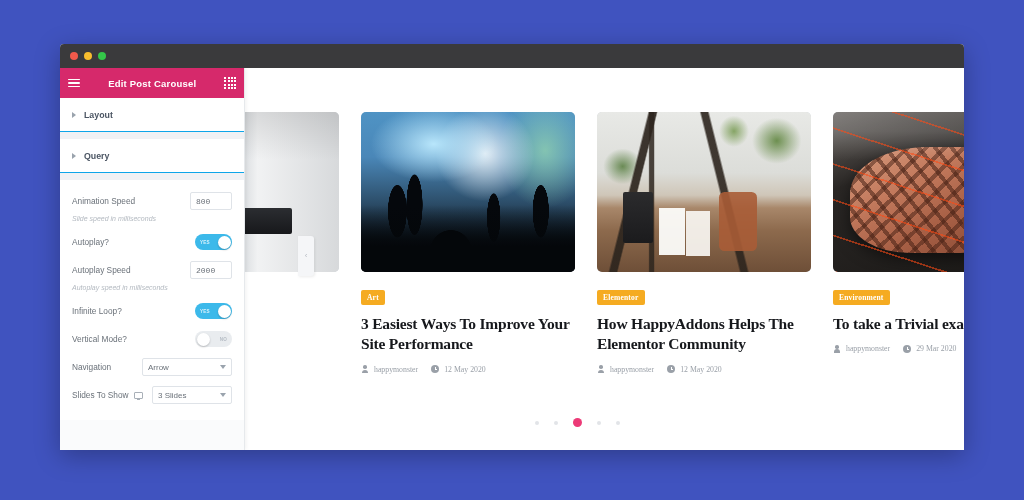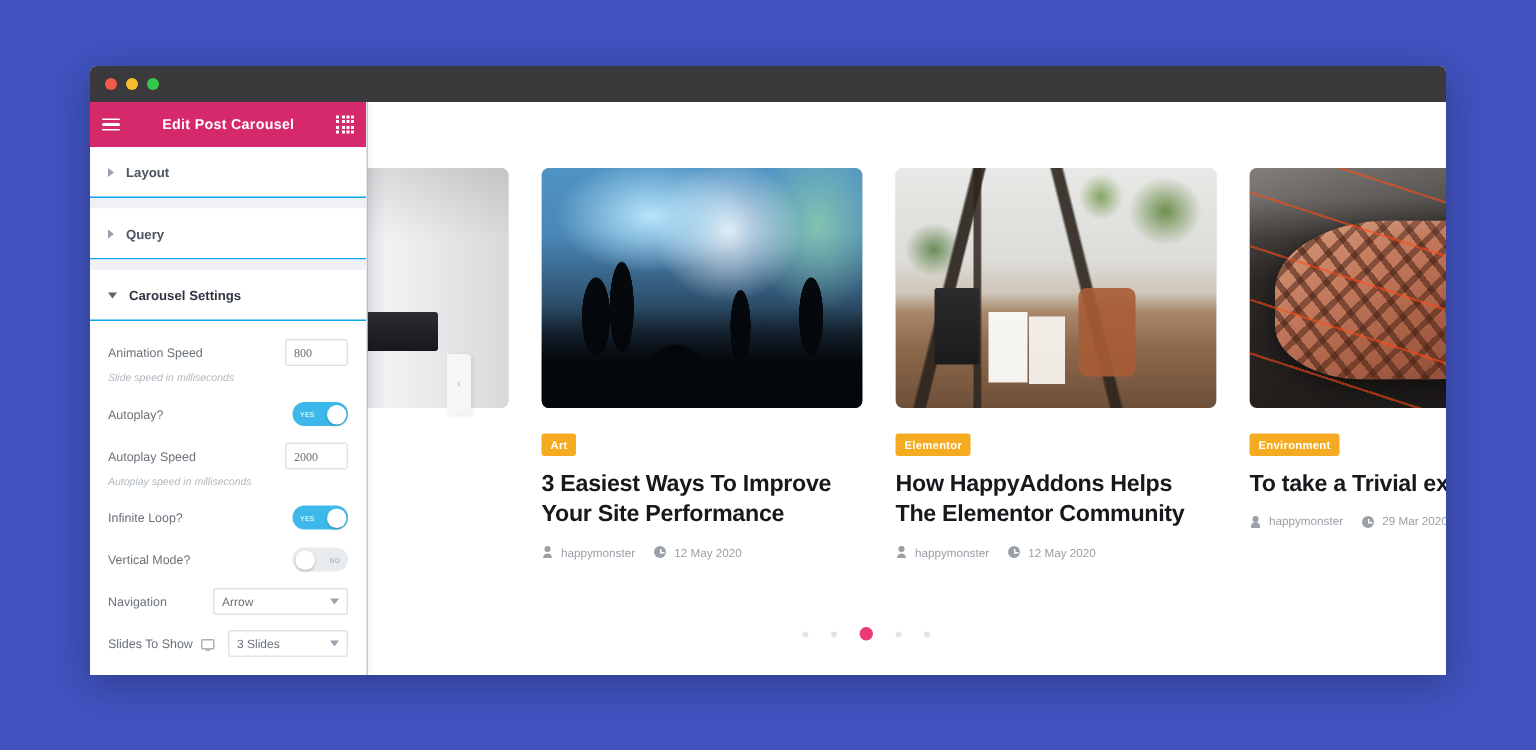--- a/index.html
+++ b/index.html
@@ -136,21 +136,21 @@
 
   .txtinput {
     width: 42px;
     height: 18px;
     border: 1px solid #dfe3e8;
     border-radius: 2px;
     font-size: 8px;
     color: #6a7179;
     padding: 0 5px;
     background: #fff;
-    font-family: Liberation Serif, serif;
+    font-family: Liberation Mono, monospace;
   }
 
   .toggle {
     width: 37px; height: 16px;
     border-radius: 10px;
     position: relative;
     display: flex;
     align-items: center;
     cursor: pointer;
   }
@@ -326,21 +326,21 @@
     box-shadow: 0 6px 16px rgba(0,0,0,.5);
   }
   .im-steak::after {
     content: "";
     position: absolute; inset: 0;
     background:
       repeating-linear-gradient(18deg, rgba(255,74,20,.55) 0 1.6px, rgba(255,74,20,0) 1.6px 34px),
       linear-gradient(180deg, rgba(255,255,255,.16) 0 12%, rgba(255,255,255,0) 30%);
   }
 
-  .meta { padding: 14px 0 0; }
+  .meta { padding: 14px 0 0; font-family: Liberation Serif, serif; }
   .tag {
     display: inline-block;
     background: #f5ab21;
     color: #fff;
     font-size: 7.5px;
     font-weight: bold;
     padding: 3px 6px;
     border-radius: 2px;
     letter-spacing: .2px;
   }
@@ -558,24 +558,20 @@
 
         <div class="section-gap"></div>
 
         <div class="section-head">
           <span class="caret"></span>
           <span class="section-title">Query</span>
         </div>
 
         <div class="section-gap"></div>
 
-        <div class="section-head open">
-          <span class="caret down"></span>
-          <span class="section-title">Carousel Settings</span>
-        </div>
 
         <div class="controls">
 
           <div class="row">
             <span class="row-label">Animation Speed</span>
             <input class="txtinput" type="text" value="800" style="">
           </div>
           <div class="hint">Slide speed in milliseconds</div>
 
           <div class="row">

